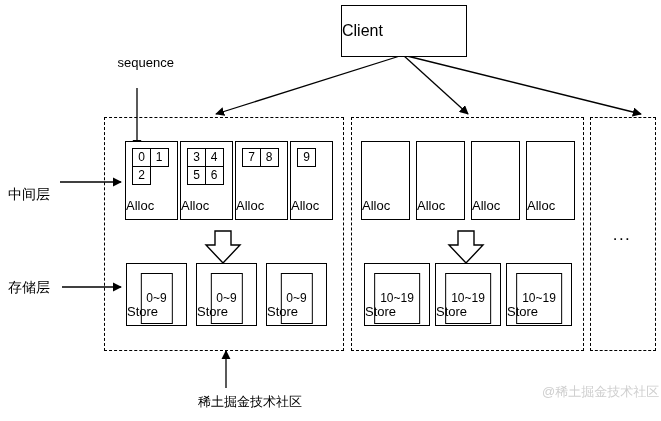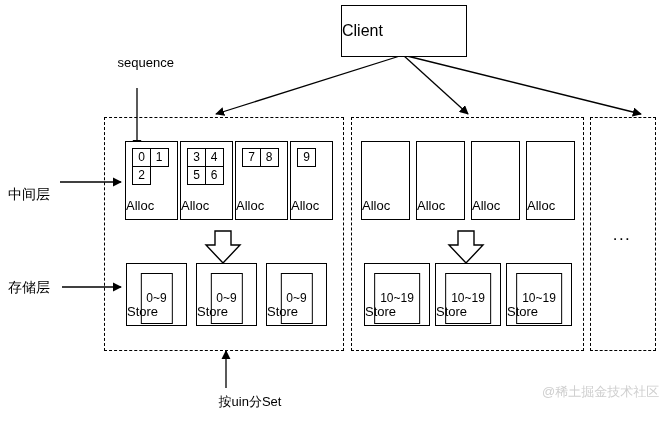--- a/index.html
+++ b/index.html
@@ -256,16 +256,16 @@
     <div class="node-label">Store</div>
   </div>
 
   <div class="anno-label" id="label-sequence">
     <div>sequence</div>
   </div>
 
   <div class="side-label" id="label-middle-layer">中间层</div>
   <div class="side-label" id="label-storage-layer">存储层</div>
 
-  <div class="anno-label" id="label-uin-set">按uin分Set</div>
+  <div class="anno-label" id="label-uin-set">稀土掘金技术社区</div>
 
   <div class="watermark">@稀土掘金技术社区</div>
 </div>
 
 </body></html>

